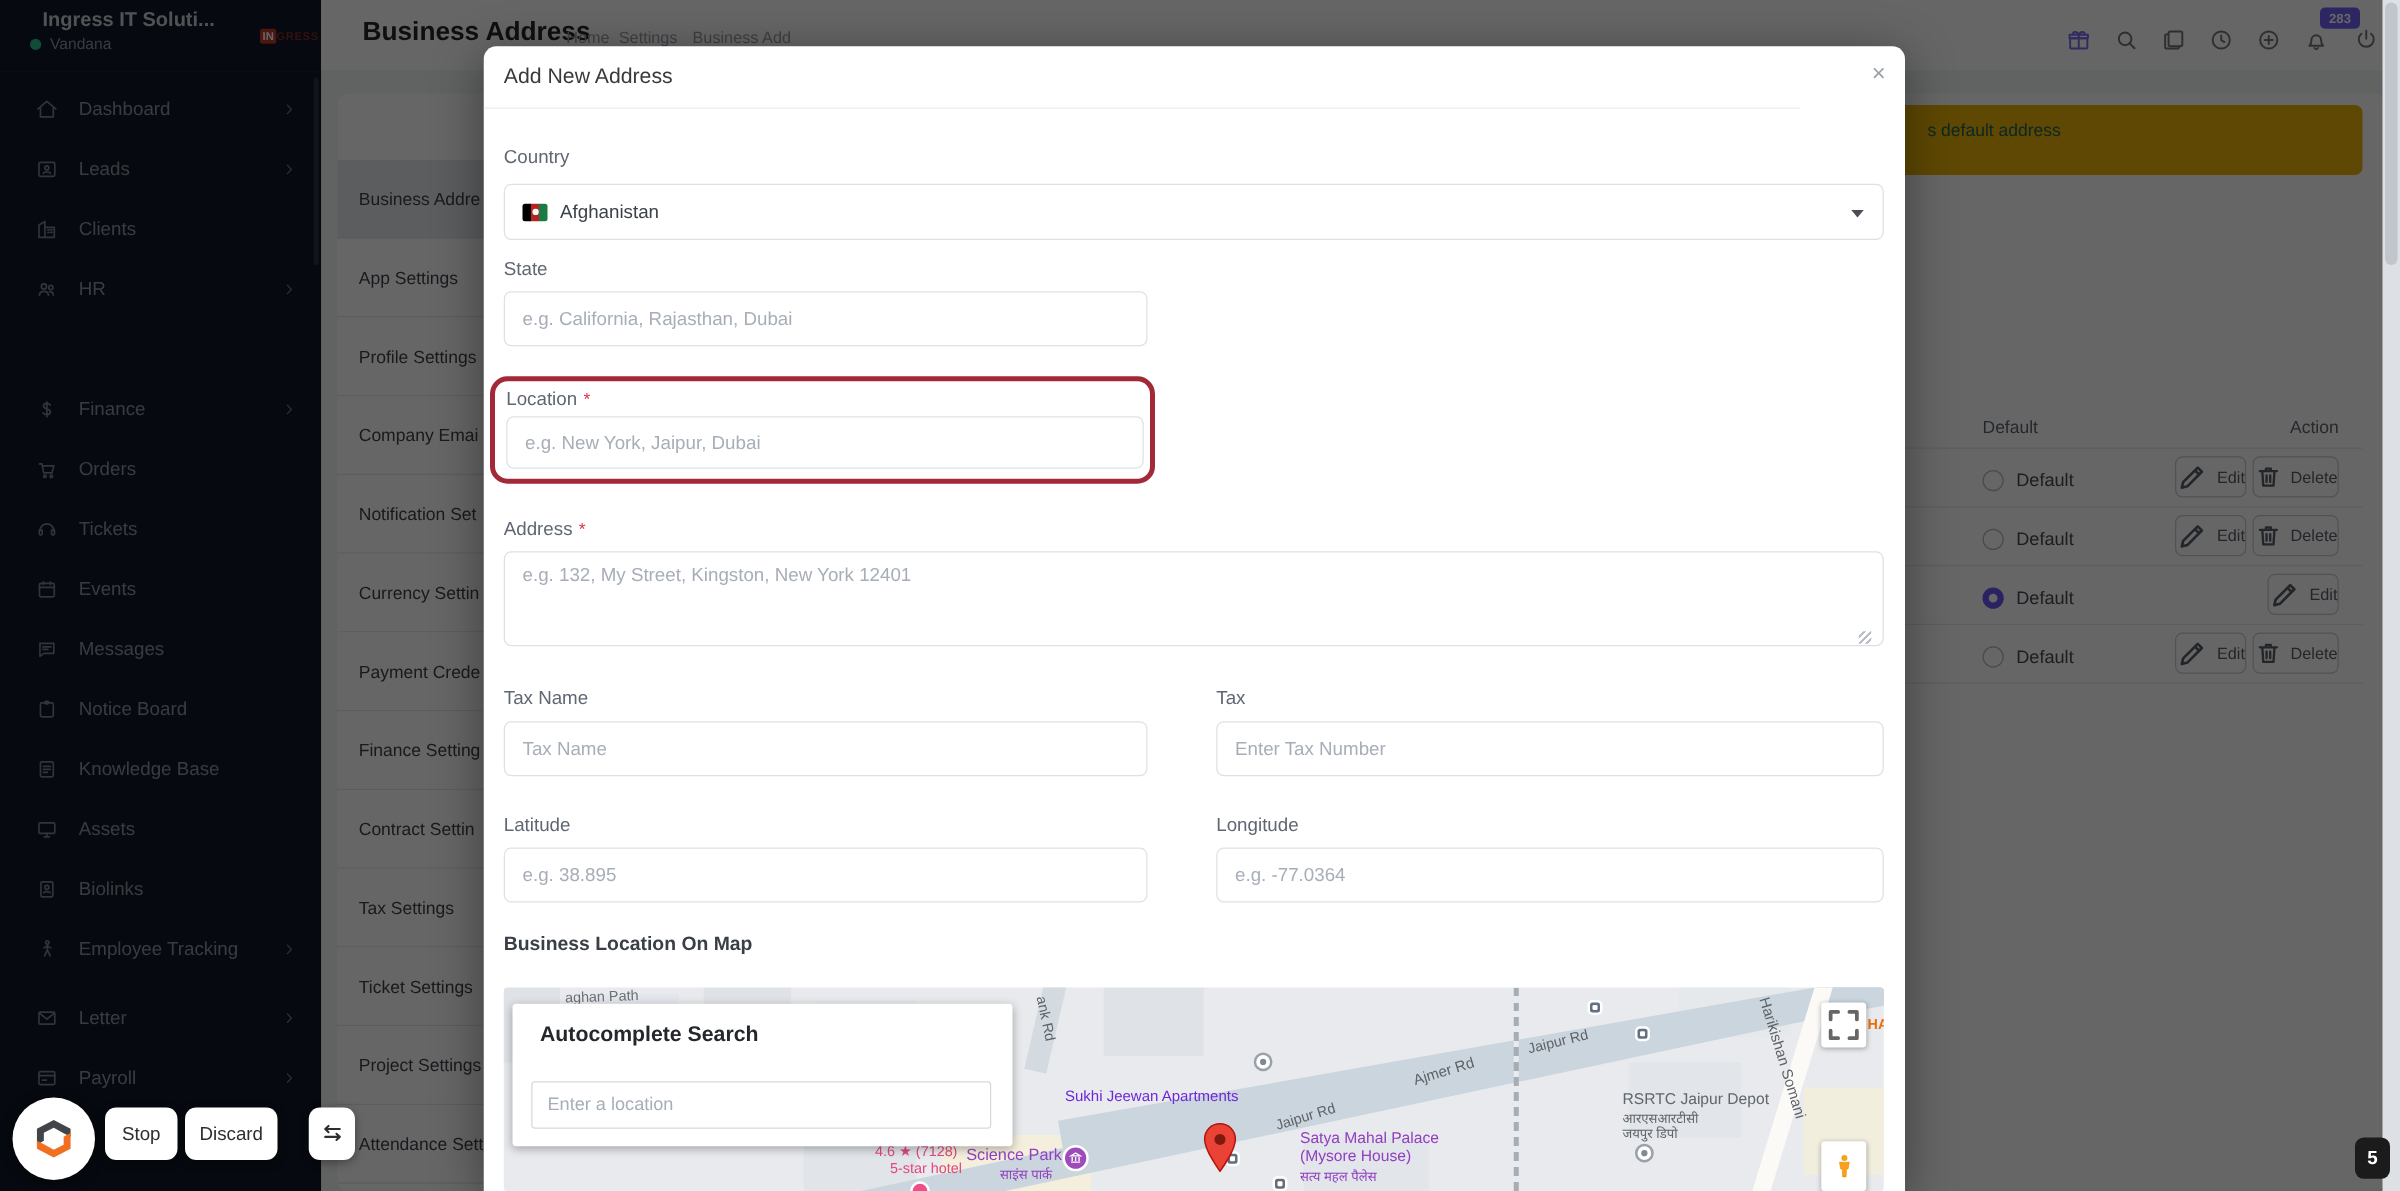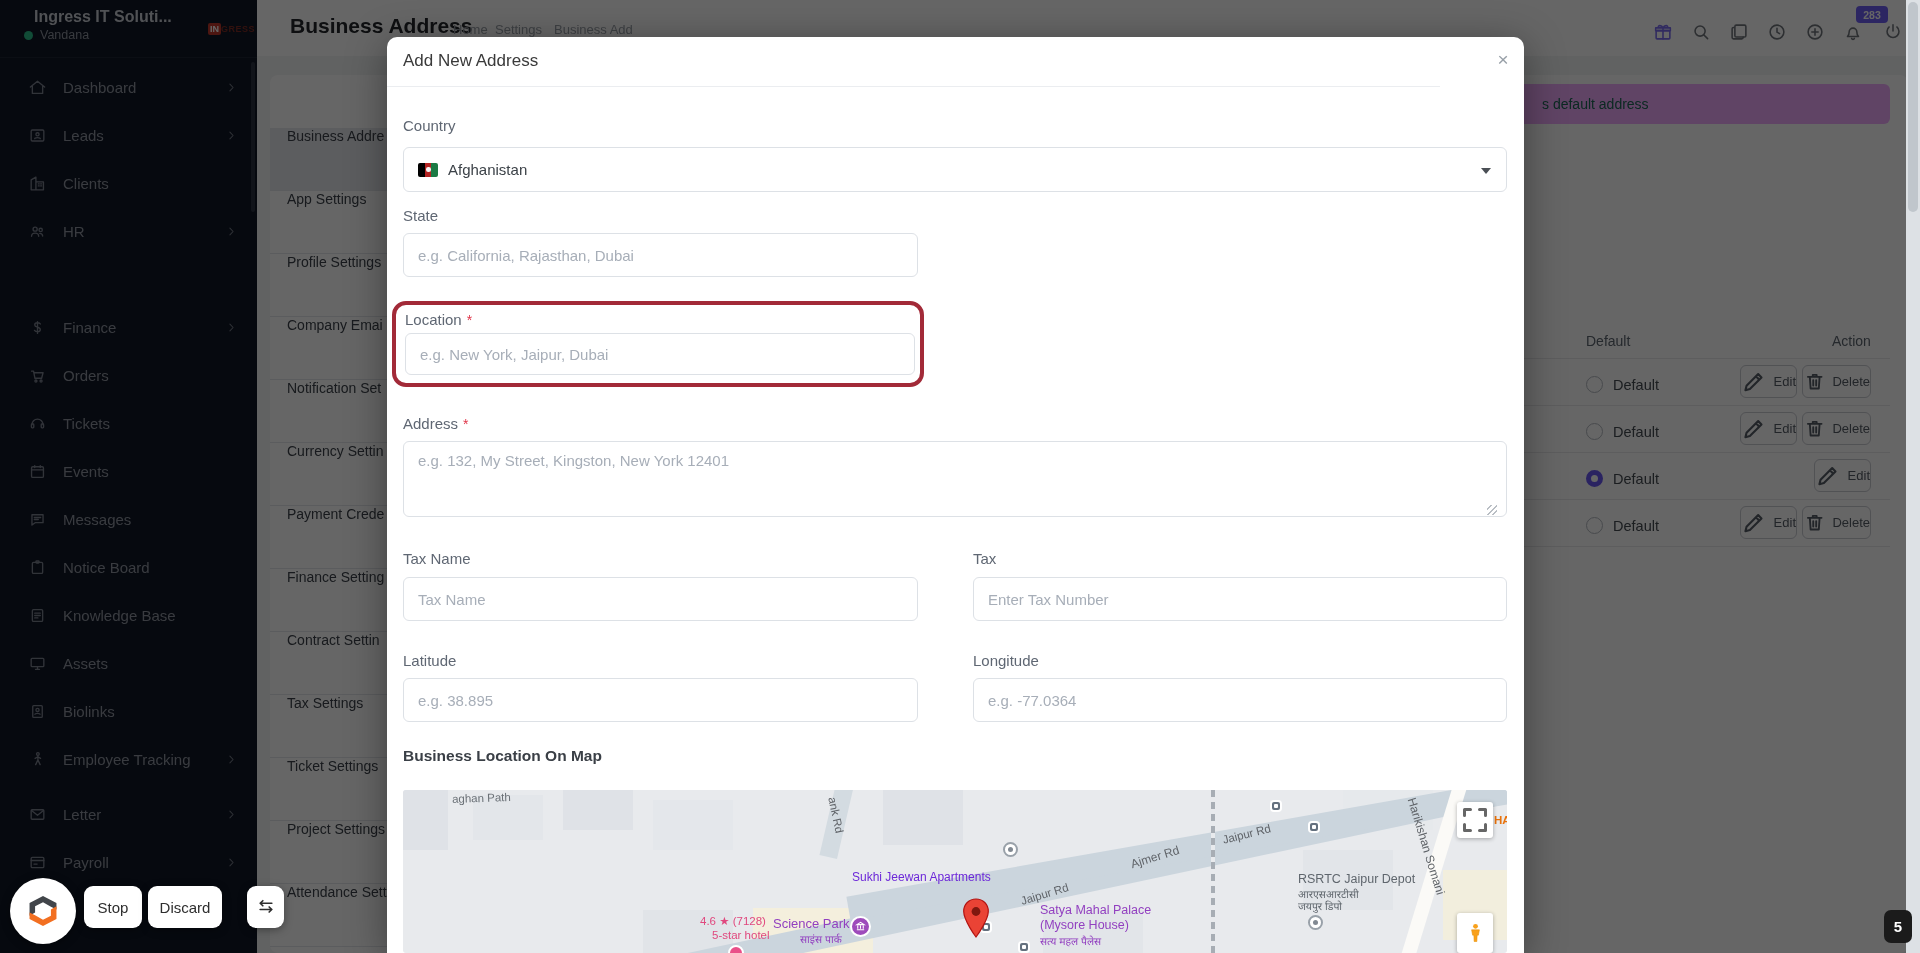--- a/index.html
+++ b/index.html
@@ -33,24 +33,24 @@
   .hicon.purple{color:#7a6cf0;}
   .bell-badge{position:absolute;left:1599px;top:6px;min-width:24px;height:17px;background:#6f5ff5;color:#fff;
     font-size:10.5px;font-weight:bold;border-radius:4px;display:flex;align-items:center;justify-content:center;padding:0 4px;}
   .searchbox{position:absolute;left:33px;top:78px;width:360px;height:32px;background:#fff;border:1px solid #e1e4e8;
     border-radius:6px;display:flex;align-items:center;gap:8px;padding-left:12px;box-sizing:border-box;color:#9aa0a6;}
   .searchbox .s-ic{width:15px;height:15px;color:#9aa0a6;}
   .searchbox .s-ic svg{width:100%;height:100%;display:block;}
   .searchbox span{font-size:14px;}
   #settings-card{position:absolute;left:13px;top:75px;width:1638px;height:878px;background:#fff;border-radius:8px;}
   .set-row{position:absolute;left:0;width:134px;height:63px;border-bottom:1px solid #e4e6ea;display:flex;
-    padding-left:17px;box-sizing:border-box;font-size:14px;color:#3d434b;background:#fff;
+    align-items:center;padding-left:17px;box-sizing:border-box;font-size:14px;color:#3d434b;background:#fff;
     overflow:hidden;white-space:nowrap;cursor:pointer;}
   .set-row.active{background:#e7e8ed;}
-  .banner{position:absolute;left:1190px;top:9px;width:430px;height:40px;background:#f0abfc;border-radius:6px;}
+  .banner{position:absolute;left:1190px;top:9px;width:430px;height:56px;background:#eab308;border-radius:6px;}
   .banner span{position:absolute;left:82px;top:12px;font-size:14px;color:#1d6655;white-space:nowrap;}
   .tbl-head{position:absolute;top:258px;font-size:14px;color:#5e6670;}
   .tbl-line{position:absolute;left:1190px;width:430px;height:1px;background:#e8e9ec;}
   .radio{position:absolute;left:1316px;width:17px;height:17px;border-radius:50%;border:1.5px solid #b4b9c0;
     background:#fff;box-sizing:border-box;cursor:pointer;}
   .radio.sel{border:5.5px solid #6a58f2;}
   .tbl-def{position:absolute;left:1343px;font-size:14.5px;color:#454b52;}
   .tbt{position:absolute;height:33px;border:1px solid #caccd2;border-radius:6px;background:transparent;
     color:#565d66;font-size:13px;display:flex;align-items:center;justify-content:center;gap:6px;
     box-sizing:border-box;cursor:pointer;}
@@ -616,20 +616,24 @@
             </svg>
           </span>
         </div>
       <div class="map-btn" style="left:1054px;top:123px;height:40px">
         <svg viewBox="0 0 24 28" style="width:17px;height:22px">
             <circle cx="12" cy="4.6" r="3.4" fill="#f9a11b"></circle>
             <path d="M6.5 9.5h11l-1.4 7.5h-1.8l-.4 9h-3.8l-.4-9H7.9z" fill="#f9a11b" stroke="#e8920a" stroke-width=".8"></path>
           </svg>
       </div>
 
+      <div class="ac-card">
+        <div class="ac-title">Autocomplete Search</div>
+        <input class="ac-input" placeholder="Enter a location" style="">
+      </div>
     </div>
   </div>
 
   <div id="win-scrollbar">
       <div id="win-thumb"></div>
     </div>
   <div id="page-badge">5</div>
 
   <div id="agentbar">
     <div class="agent-circle">

